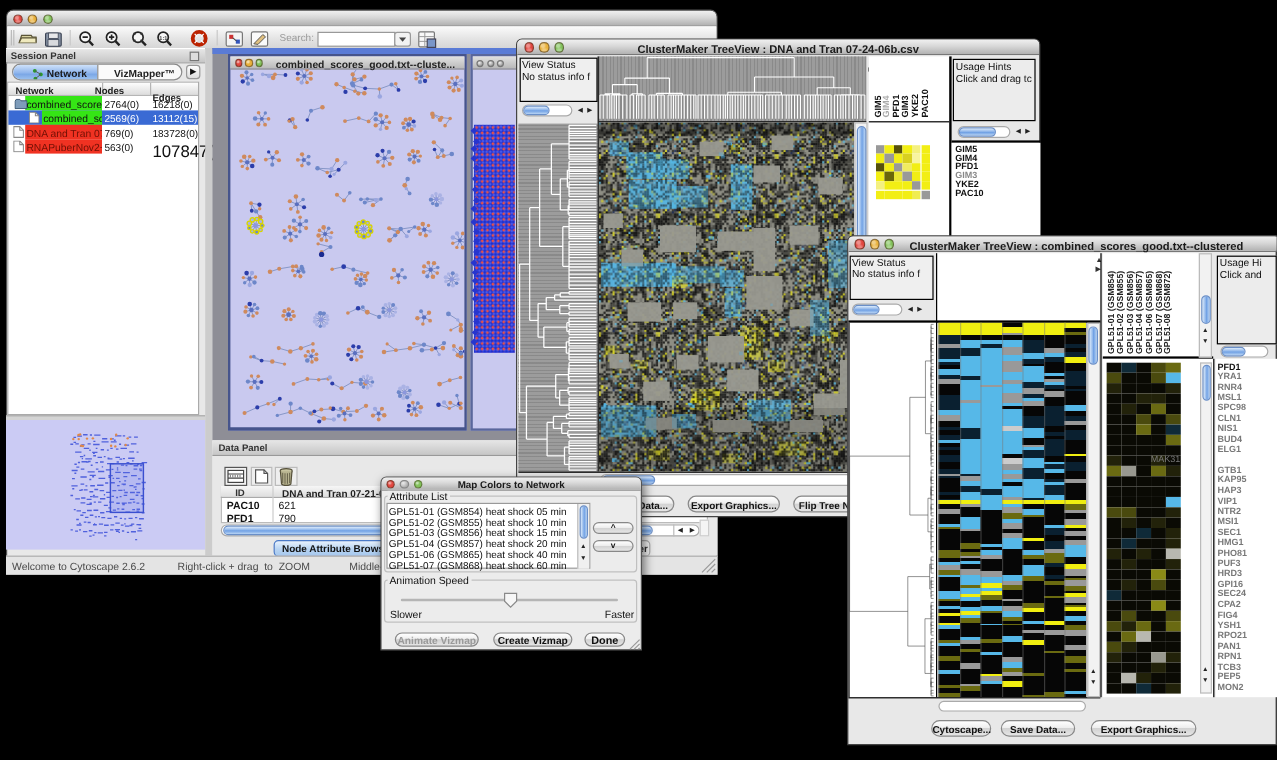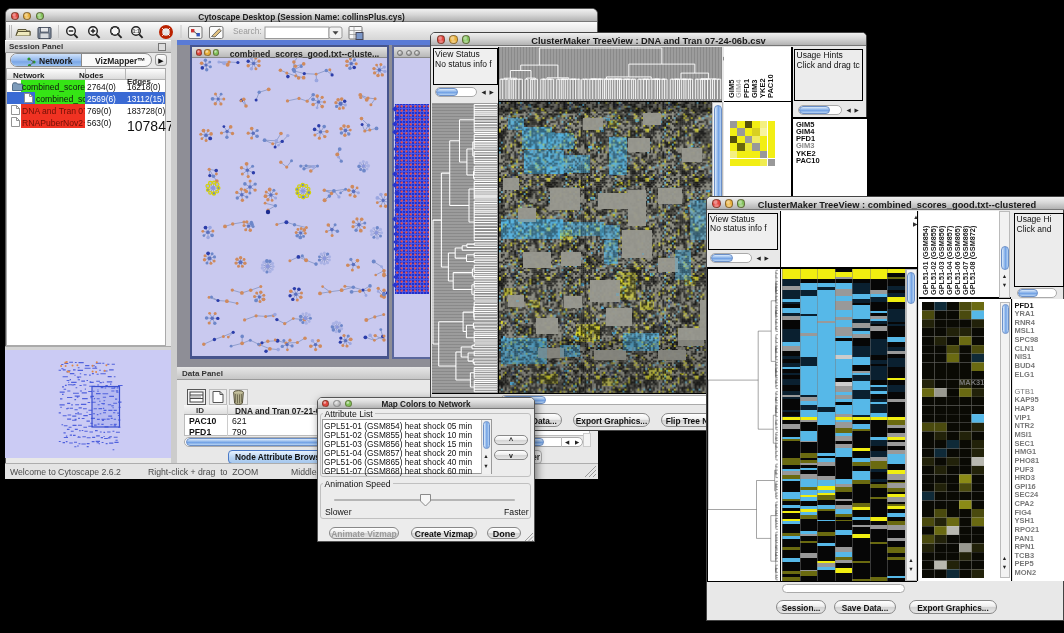--- a/index.html
+++ b/index.html
@@ -16,21 +16,20 @@
 .vthumb{position:absolute;border-radius:5px;border:1px solid #6a8fc8;
  background:linear-gradient(90deg,#dcebfb,#8cb4ea 45%,#6fa0e4 55%,#b8d4f4)}
 .arr{position:absolute;font-size:5.5px;color:#222;text-align:center;line-height:9px}
 .rot{position:absolute;transform-origin:0 100%;transform:rotate(-90deg);white-space:nowrap}
 </style></head><body>
 <div class="a" style="left:5px;top:8px;width:593px;height:471px;background:#e8e8e8;border:1px solid #555;border-radius:6px 6px 0 0">
     <div class="a mactb" style="left:0;top:0;width:591px;height:13px;border-radius:5px 5px 0 0"></div>
     <div class="tl" style="left:4.699999999999999px;top:2.8px;width:8.0px;height:8.0px;background:radial-gradient(circle at 35% 30%,#fff6 20%,transparent 40%),radial-gradient(circle at 50% 90%,#fff5 0 20%,transparent 45%),#e2463f;border:.5px solid rgba(60,40,20,.55)"></div>
     <div class="tl" style="left:17.1px;top:2.8px;width:8.0px;height:8.0px;background:radial-gradient(circle at 35% 30%,#fff6 20%,transparent 40%),radial-gradient(circle at 50% 90%,#fff5 0 20%,transparent 45%),#e9b13c;border:.5px solid rgba(60,40,20,.55)"></div>
     <div class="tl" style="left:29.5px;top:2.8px;width:8.0px;height:8.0px;background:radial-gradient(circle at 35% 30%,#fff6 20%,transparent 40%),radial-gradient(circle at 50% 90%,#fff5 0 20%,transparent 45%),#82c25b;border:.5px solid rgba(60,40,20,.55)"></div>
-    <div class="a" style="left:0;top:2.5px;width:591px;text-align:center;font-size:8.3px;font-weight:bold;color:#1a1a1a">Cytoscape Desktop (Session Name: collinsPlus.cys)</div>
     <div class="a" style="left:0;top:13px;width:591px;height:19px;background:linear-gradient(#fbfbfb,#e3e3e3 60%,#d6d6d6);border-bottom:1px solid #9a9a9a"></div>
 <svg class="a" style="left:0;top:13px" width="591" height="19" viewBox="0 0 591 19">
 <g stroke="#555" stroke-width="1" fill="none">
 <path d="M3.5 3v13M5.5 3v13" stroke="#bbb"></path>
 <path d="M52.5 3v13M175 3v13" stroke="#c8c8c8"></path>
 </g>
 <g>
 <path d="M10 13.5 L12 7.5 L20 7.5 L21 9 L24 9 L24 13.5 Z" fill="#d8d2a0" stroke="#5a5436" stroke-width="1"></path>
 <path d="M10 13.5 L12 9.5 L24 9.5 L24 13.5" fill="#efe9bd" stroke="#5a5436" stroke-width="1"></path>
 <rect x="32" y="5.5" width="13" height="11" rx="1" fill="#8c97a8" stroke="#3c4454" stroke-width="1"></rect>
@@ -1805,22 +1804,22 @@
 <div class="a" style="left:1012.5px;top:299px;width:52px;height:282px;background:#fff"></div>
 <div class="a" style="left:1014.5px;top:300.5px;font-size:7.5px;font-weight:bold;color:#111">PFD1</div>
 <div class="a" style="left:1014.5px;top:309.1px;font-size:7.5px;font-weight:bold;color:#787878">YRA1</div>
 <div class="a" style="left:1014.5px;top:317.8px;font-size:7.5px;font-weight:bold;color:#787878">RNR4</div>
 <div class="a" style="left:1014.5px;top:326.4px;font-size:7.5px;font-weight:bold;color:#787878">MSL1</div>
 <div class="a" style="left:1014.5px;top:335.0px;font-size:7.5px;font-weight:bold;color:#787878">SPC98</div>
 <div class="a" style="left:1014.5px;top:343.6px;font-size:7.5px;font-weight:bold;color:#787878">CLN1</div>
 <div class="a" style="left:1014.5px;top:352.3px;font-size:7.5px;font-weight:bold;color:#787878">NIS1</div>
 <div class="a" style="left:1014.5px;top:360.9px;font-size:7.5px;font-weight:bold;color:#787878">BUD4</div>
 <div class="a" style="left:1014.5px;top:369.5px;font-size:7.5px;font-weight:bold;color:#787878">ELG1</div>
-<div class="a" style="left:959px;top:378.2px;font-size:7.5px;font-weight:bold;color:#787878">MAK31</div>
-<div class="a" style="left:1014.5px;top:386.8px;font-size:7.5px;font-weight:normal;color:#787878">GTB1</div>
+<div class="a" style="left:959px;top:378.2px;font-size:7.5px;font-weight:normal;color:#787878">MAK31</div>
+<div class="a" style="left:1014.5px;top:386.8px;font-size:7.5px;font-weight:bold;color:#787878">GTB1</div>
 <div class="a" style="left:1014.5px;top:395.4px;font-size:7.5px;font-weight:bold;color:#787878">KAP95</div>
 <div class="a" style="left:1014.5px;top:404.1px;font-size:7.5px;font-weight:bold;color:#787878">HAP3</div>
 <div class="a" style="left:1014.5px;top:412.7px;font-size:7.5px;font-weight:bold;color:#787878">VIP1</div>
 <div class="a" style="left:1014.5px;top:421.3px;font-size:7.5px;font-weight:bold;color:#787878">NTR2</div>
 <div class="a" style="left:1014.5px;top:430.0px;font-size:7.5px;font-weight:bold;color:#787878">MSI1</div>
 <div class="a" style="left:1014.5px;top:438.6px;font-size:7.5px;font-weight:bold;color:#787878">SEC1</div>
 <div class="a" style="left:1014.5px;top:447.2px;font-size:7.5px;font-weight:bold;color:#787878">HMG1</div>
 <div class="a" style="left:1014.5px;top:455.8px;font-size:7.5px;font-weight:bold;color:#787878">PHO81</div>
 <div class="a" style="left:1014.5px;top:464.5px;font-size:7.5px;font-weight:bold;color:#787878">PUF3</div>
 <div class="a" style="left:1014.5px;top:473.1px;font-size:7.5px;font-weight:bold;color:#787878">HRD3</div>
@@ -1829,21 +1828,21 @@
 <div class="a" style="left:1014.5px;top:499.0px;font-size:7.5px;font-weight:bold;color:#787878">CPA2</div>
 <div class="a" style="left:1014.5px;top:507.6px;font-size:7.5px;font-weight:bold;color:#787878">FIG4</div>
 <div class="a" style="left:1014.5px;top:516.2px;font-size:7.5px;font-weight:bold;color:#787878">YSH1</div>
 <div class="a" style="left:1014.5px;top:524.9px;font-size:7.5px;font-weight:bold;color:#787878">RPO21</div>
 <div class="a" style="left:1014.5px;top:533.5px;font-size:7.5px;font-weight:bold;color:#787878">PAN1</div>
 <div class="a" style="left:1014.5px;top:542.1px;font-size:7.5px;font-weight:bold;color:#787878">RPN1</div>
 <div class="a" style="left:1014.5px;top:550.8px;font-size:7.5px;font-weight:bold;color:#787878">TCB3</div>
 <div class="a" style="left:1014.5px;top:559.4px;font-size:7.5px;font-weight:bold;color:#787878">PEP5</div>
 <div class="a" style="left:1014.5px;top:568.0px;font-size:7.5px;font-weight:bold;color:#787878">MON2</div>
 <div class="sltrack" style="left:782px;top:584px;width:123px;height:9px"></div>
-<div class="btn" style="left:776px;top:600px;width:50px;height:14px;font-size:8.3px;line-height:14px;white-space:nowrap">Session...</div>
+<div class="btn" style="left:776px;top:600px;width:50px;height:14px;font-size:8.3px;line-height:14px;white-space:nowrap">Cytoscape...</div>
 <div class="btn" style="left:834px;top:600px;width:62px;height:14px;font-size:8.3px;line-height:14px;white-space:nowrap">Save Data...</div>
 <div class="btn" style="left:909px;top:600px;width:88px;height:14px;font-size:8.3px;line-height:14px;white-space:nowrap">Export Graphics...</div>
 <div class="a" style="left:317px;top:397px;width:218px;height:145px;background:#ececec;border:1px solid #555;border-radius:5px 5px 0 0;box-shadow:2px 3px 8px rgba(0,0,0,.5)"></div>
 <div class="a mactb" style="left:318px;top:398px;width:216px;height:11px;border-radius:4px 4px 0 0"></div>
 <div class="tl" style="left:321.5px;top:399.5px;width:7.5px;height:7.5px;background:radial-gradient(circle at 35% 30%,#fff8 15%,transparent 40%),#e2463f;border:.5px solid rgba(60,40,20,.5)"></div>
 <div class="tl" style="left:333px;top:399.5px;width:7.5px;height:7.5px;background:radial-gradient(circle at 35% 30%,#eee,#aaa 75%);border:.5px solid #888"></div>
 <div class="tl" style="left:344.5px;top:399.5px;width:7.5px;height:7.5px;background:radial-gradient(circle at 35% 30%,#fff8 15%,transparent 40%),#82c25b;border:.5px solid rgba(60,60,20,.5)"></div>
 <div class="a" style="left:318px;top:400px;width:216px;text-align:center;font-size:8.2px;font-weight:bold;color:#1a1a1a">Map Colors to Network</div>
 <div class="a" style="left:320px;top:413px;width:211px;height:64px;border:1px solid #c0c0c0;border-radius:3px"></div>
 <div class="a" style="left:322.5px;top:408.5px;font-size:8.7px;color:#111;background:#ececec;padding:0 2px">Attribute List</div>

